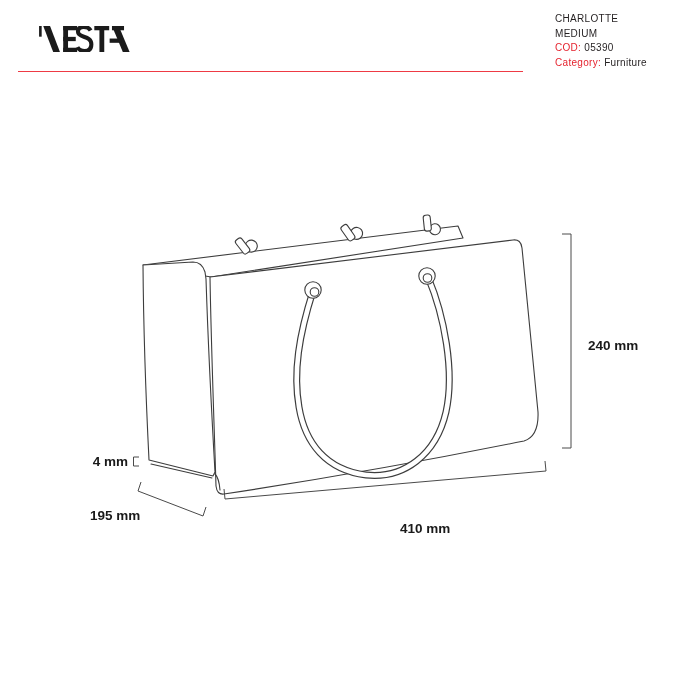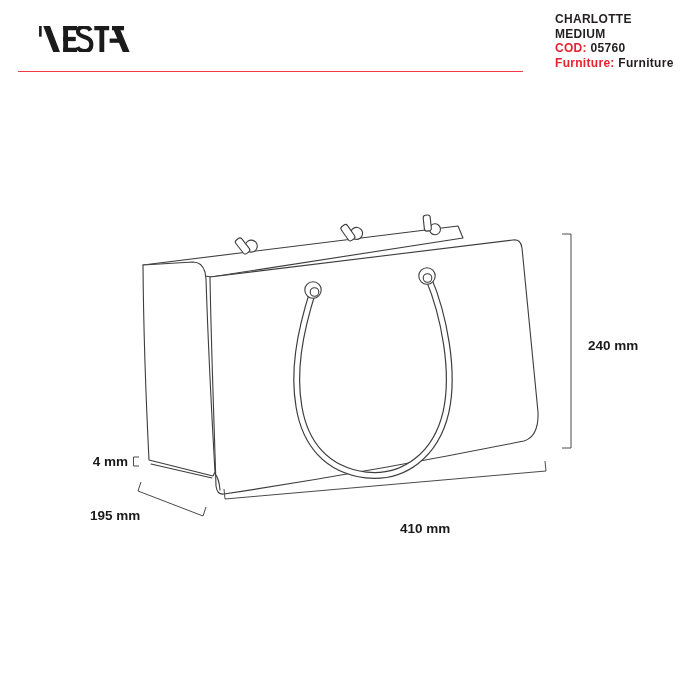--- a/index.html
+++ b/index.html
@@ -14,25 +14,24 @@
     position:absolute;left:38px;top:26px;
     width:95px;height:26px;
   }
   .red-rule{
     position:absolute;left:18px;top:71px;
     width:505px;height:1px;
     background:#ee3a44;
   }
   .product-info{
     position:absolute;left:555px;top:12px;
-    font-size:12px;line-height:14.5px;
+    font-size:10px;line-height:14.5px;
     letter-spacing:0.3px;
     color:#231f20;
     white-space:nowrap;
-    font-weight:bold;
   }
   .product-info .red{color:#e5232e;margin-top:23px;}
   .drawing{
     position:absolute;left:0;top:0;
     width:700px;height:700px;
   }
   .drawing .stroke{fill:none;stroke:#3d3d3d;stroke-width:1.1;stroke-linecap:round;stroke-linejoin:round;}
   .drawing .panel{fill:#ffffff;stroke:#3d3d3d;stroke-width:1.1;stroke-linejoin:round;}
   .drawing .rope-outer{fill:none;stroke:#3d3d3d;stroke-width:7;stroke-linecap:round;}
   .drawing .rope-inner{fill:none;stroke:#ffffff;stroke-width:4.6;stroke-linecap:round;}
@@ -62,22 +61,22 @@
       <polygon points="78.5,0 85.8,0 97.5,28 90.2,28"></polygon>
       <rect x="76" y="13.5" width="12.5" height="4.6"></rect>
     </g>
   </svg>
 
   <div class="red-rule"></div>
 
   <div class="product-info">
     <div>CHARLOTTE</div>
     <div>MEDIUM</div>
-    <div><span class="red">COD:</span> <span>05760</span></div>
-    <div><span class="red">Furniture:</span> <span>Furniture</span></div>
+    <div><span class="red">COD:</span> <span>05390</span></div>
+    <div><span class="red">Category:</span> <span>Furniture</span></div>
   </div>
 
   <svg class="drawing" viewBox="0 0 700 700">
 
     <path class="panel" d="M143,265 L458,226 L463,238 L211,277 Z"></path>
 
     <g transform="translate(247,252) rotate(-38)">
       <circle cx="7" cy="-2" r="6" class="panel"></circle>
       <rect x="-3.5" y="-16" width="7.5" height="17" rx="2.5" class="panel"></rect>
     </g>

